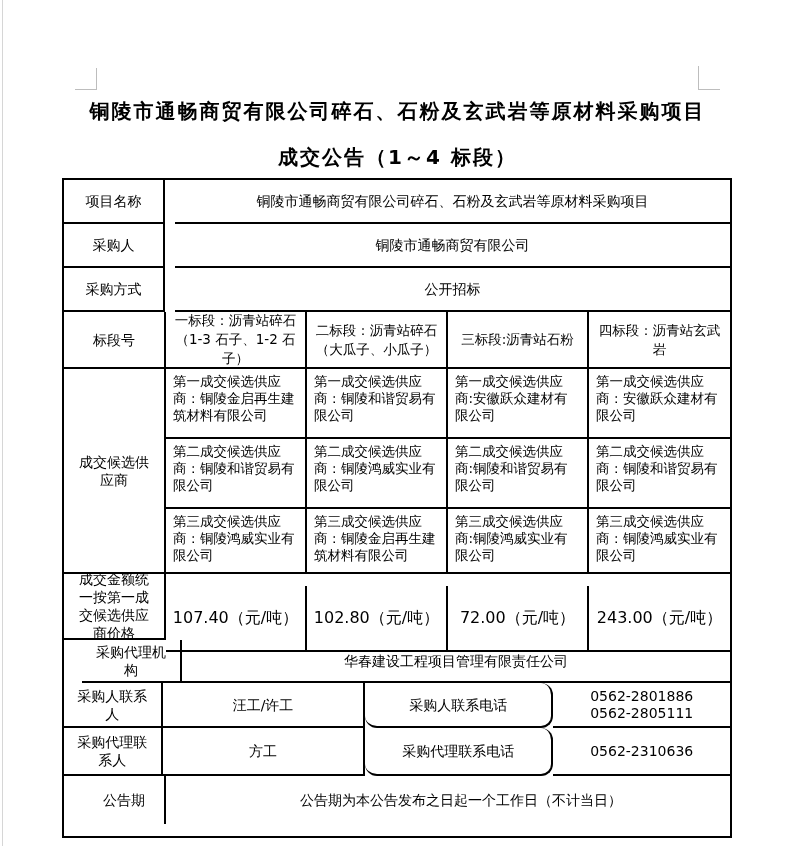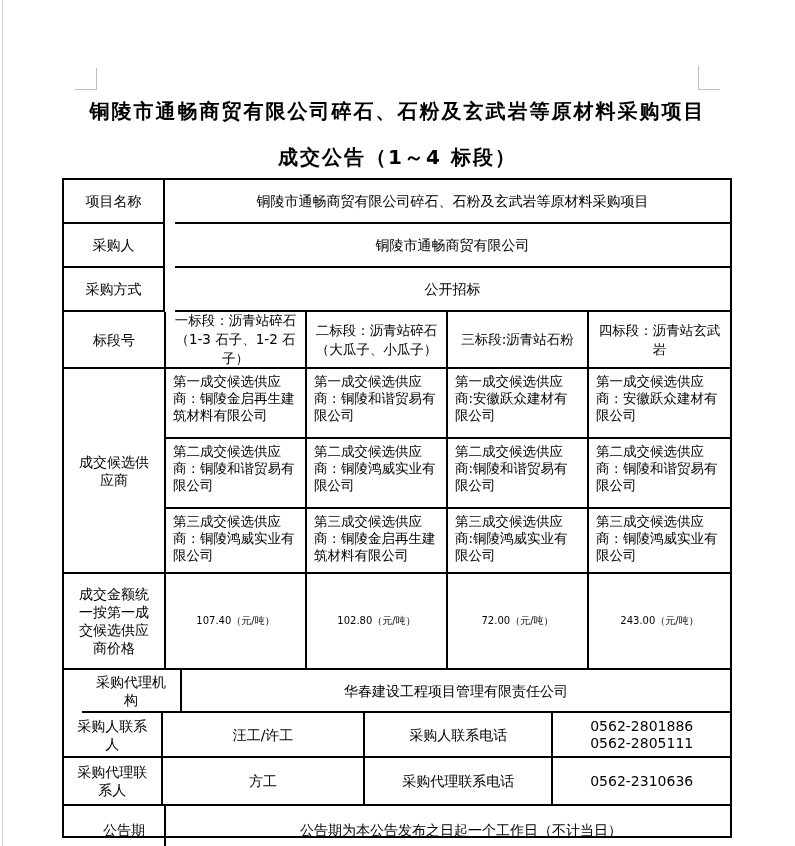--- a/index.html
+++ b/index.html
@@ -46,28 +46,28 @@
   .c.nb { border-bottom:none;padding-left:32px; }
   .lbl { width:102px; padding:2px 12px; }
   .span-val { width:564px; }
   .col4 { width:141px; }
   .sect { font-size:13.5px; line-height:19px; padding:2px 5px; }
   .sup {
     font-size:13.5px; line-height:17px;
     align-items:flex-start; justify-content:flex-start;
     text-align:left; padding:4px 7px 2px 7px;
   }
-  .price-val { font-size:10px; }
+  .price-val { font-size:16px;margin-top:12px; }
   .cand-sub { width:564px; display:flex; flex-direction:column; }
   .subrow { display:flex; width:564px; }
   .h44 { height:44px;gap:10px; } .h57 { height:57px; } .h205 { height:205px; }
-  .h70 { height:70px; } .h65 { height:65px; } .h78 { height:96px; }
+  .h70 { height:70px; } .h65 { height:65px; } .h78 { height:66px; }
   .h43 { height:43px;padding-left:18px; } .h45 { height:45px; } .h48 { height:48px; }
   .cw-name { width:211px; }
-  .cw-plabel { width:196px; }
+  .cw-plabel { width:196px;border-radius:12px; }
   .cw-phone { width:184px; }
   .phones div { line-height:17px; }
 </style>
 </head>
 <body>
 
 <div class="page-edge"></div>
 <div class="crop-tl"></div>
 <div class="crop-tr"></div>
 

